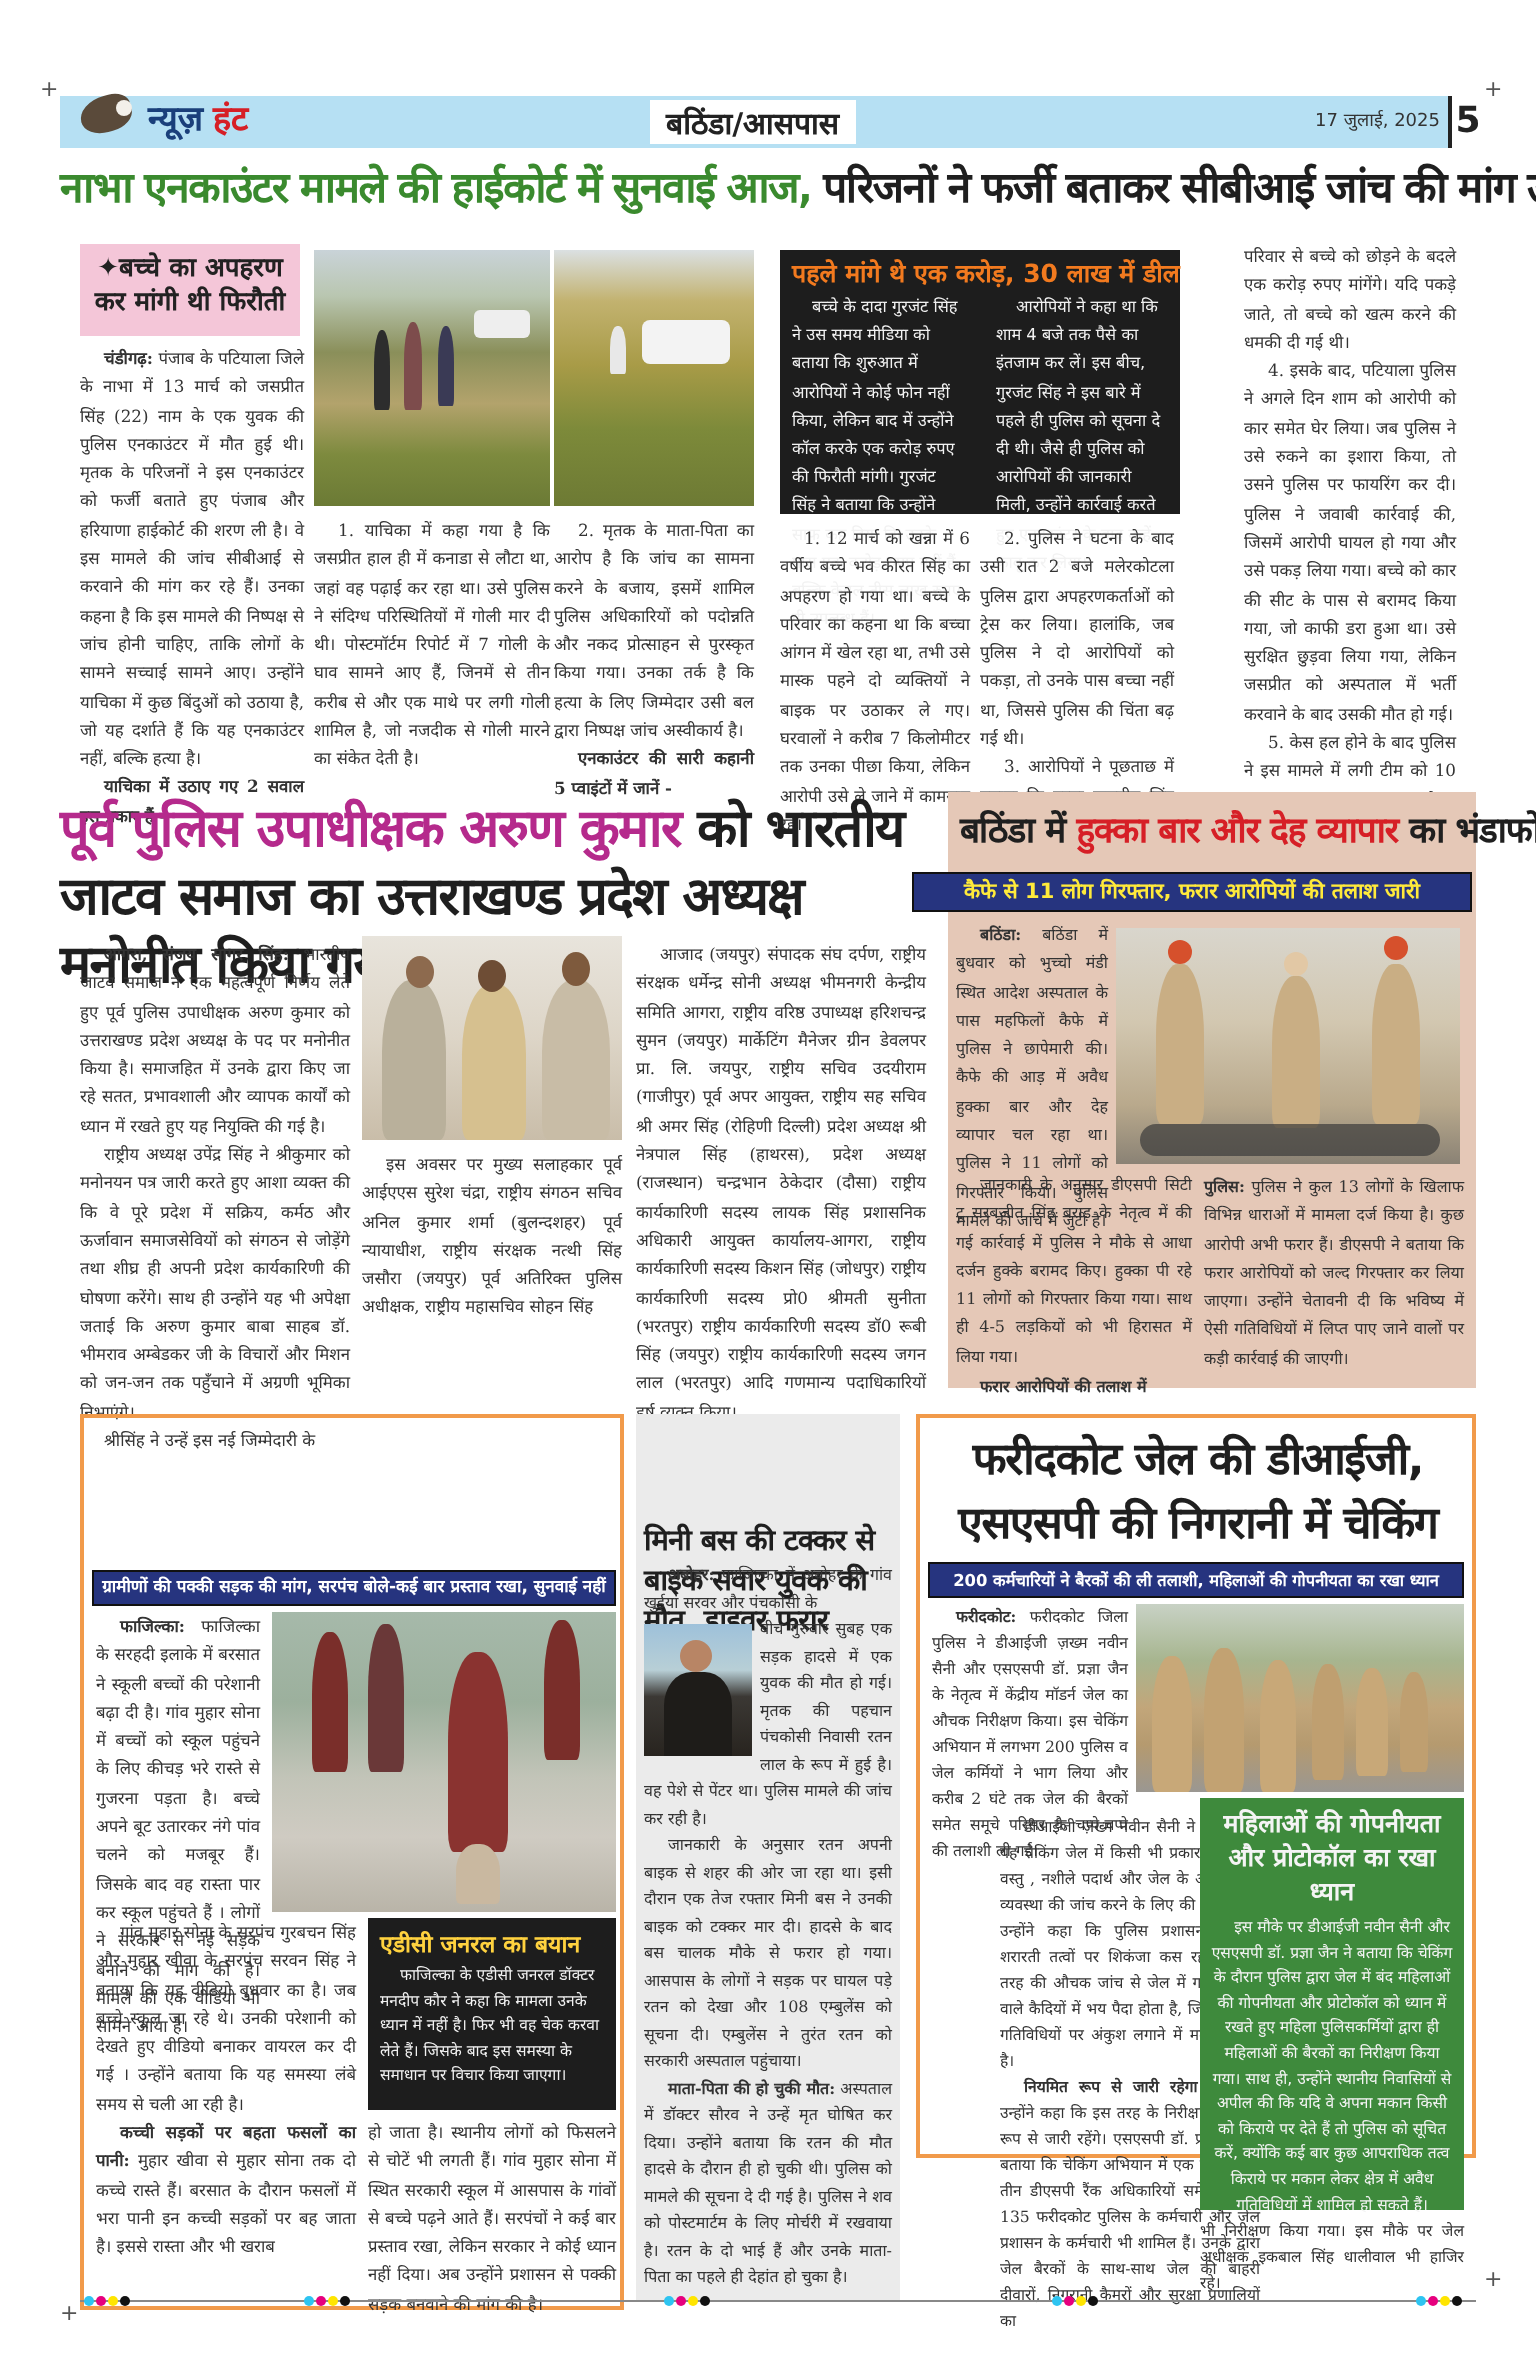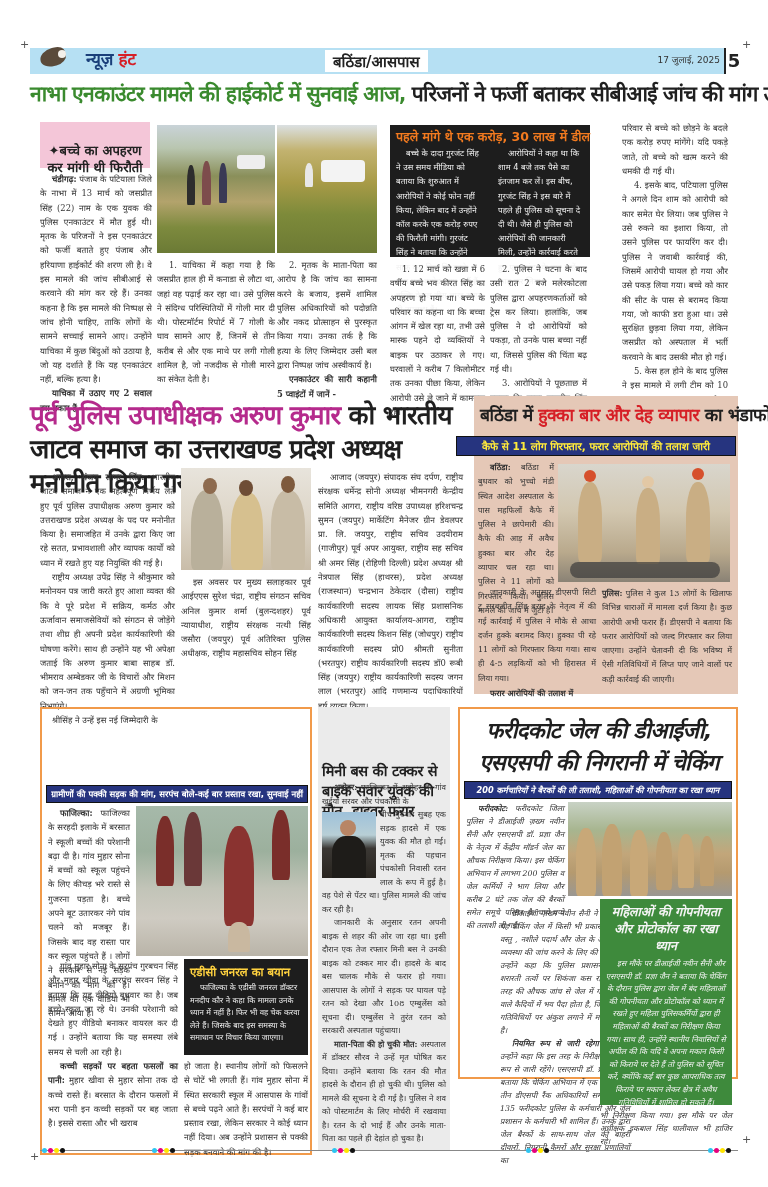--- a/index.html
+++ b/index.html
@@ -2,36 +2,36 @@
 <html><head>
 <meta charset="utf-8">
 <style>
   * { box-sizing: border-box; margin: 0; padding: 0; }
   body { width: 768px; height: 1187px; background: #fff; font-family: "DejaVu Serif", serif; color: #222; position: relative; overflow: hidden; }
   .masthead { position: absolute; left: 30px; top: 48px; width: 712px; height: 26px; background: #b6e0f3; }
   .logo { position: absolute; left: 2px; top: -6px; display: flex; align-items: center; }
   .logo .bird { width: 40px; height: 32px; position: relative; }
   .logo .bird:before { content: ""; position: absolute; left: 8px; top: 6px; width: 26px; height: 18px; background: #5a4a3a; border-radius: 60% 40% 50% 50%; transform: rotate(-15deg); }
   .logo .bird:after { content: ""; position: absolute; left: 26px; top: 8px; width: 8px; height: 8px; background: #f3f0ea; border-radius: 50%; }
-  .logo .name1 { font-family: "DejaVu Sans", sans-serif; font-weight: bold; font-size: 17px; color: #1a3f7a; margin-left: 14px; }
+  .logo .name1 { font-family: "DejaVu Sans", sans-serif; font-weight: bold; font-size: 17px; color: #1a3f7a; margin-left: 2px; }
   .logo .name2 { font-family: "DejaVu Sans", sans-serif; font-weight: bold; font-size: 17px; color: #d61f26; margin-left: 5px; }
   .section { position: absolute; left: 295px; top: 2px; background: #fff; padding: 1px 8px; font-family: "DejaVu Sans", sans-serif; font-weight: bold; font-size: 15px; color: #222; }
   .date { position: absolute; right: 22px; top: 5px; font-family: "DejaVu Sans", sans-serif; font-size: 9px; color: #333; }
   .pagenum { position: absolute; right: 0; top: 0; width: 18px; height: 26px; background: #fff; border-left: 2px solid #222; font-family: "DejaVu Sans", sans-serif; font-weight: bold; font-size: 18px; text-align: center; line-height: 26px; }
   .crop { position: absolute; font-family: "DejaVu Sans", sans-serif; font-size: 11px; color: #555; }
 
   .headline-main { position: absolute; left: 30px; top: 80px; width: 712px; font-family: "DejaVu Sans Condensed", "DejaVu Sans", sans-serif; font-weight: bold; font-size: 21px; letter-spacing: -0.6px; white-space: nowrap; line-height: 28px; }
   .green { color: #3a8a2e; }
   .dark { color: #1f1f1f; }
 
   .col-text { font-family: "DejaVu Serif", serif; font-size: 8.4px; line-height: 14.3px; text-align: justify; color: #333; }
   .col-text p { text-indent: 12px; }
   .bold { font-weight: bold; }
 
-  .pinkbox { position: absolute; left: 40px; top: 122px; width: 110px; height: 46px; background: #f4c6d8; padding: 20px 5px; font-family: "DejaVu Sans", sans-serif; font-weight: bold; font-size: 13px; line-height: 17px; text-align: center; color: #222; }
+  .pinkbox { position: absolute; left: 40px; top: 122px; width: 110px; height: 46px; background: #f4c6d8; padding: 4px 5px; font-family: "DejaVu Sans", sans-serif; font-weight: bold; font-size: 13px; line-height: 17px; text-align: center; color: #222; }
 
   .photo { position: absolute; overflow: hidden; }
   .img-field1 { background: linear-gradient(180deg, #c9d3d8 0%, #b9c6b0 18%, #8a8f5a 40%, #b3a36c 60%, #7d8a3e 80%, #6b7a35 100%); }
   .img-field2 { background: linear-gradient(180deg, #dbe0e2 0%, #c2b26f 20%, #a89b47 45%, #7d8a3a 70%, #6d7a34 100%); }
   .img-group { background: linear-gradient(180deg, #e8e4dc 0%, #ddd5c7 50%, #c9bda9 100%); }
   .img-police { background: linear-gradient(180deg, #d9d6cd 0%, #d2c7b0 40%, #b9a98c 75%, #8a8275 100%); }
   .img-kids { background: linear-gradient(180deg, #a6b9aa 0%, #9cb09d 30%, #c2c4b8 55%, #cfcbc2 75%, #b9b4a8 100%); }
   .img-man { background: linear-gradient(180deg, #9ec1da 0%, #b8cfd6 35%, #3b3834 55%, #28241f 100%); }
   .img-march { background: linear-gradient(180deg, #c8d2c5 0%, #a7b58f 30%, #c2a67a 55%, #b59a6f 75%, #9a9792 100%); }
   .person { position: absolute; border-radius: 45% 45% 10% 10%; }
@@ -210,21 +210,21 @@
     <div class="photo img-man" style="position:relative;float:left;width:54px;height:66px;margin:4px 4px 2px 0;">
       <div style="position:absolute;left:18px;top:8px;width:16px;height:16px;background:#b88565;border-radius:50%;"></div>
       <div style="position:absolute;left:10px;top:24px;width:34px;height:42px;background:#1e1c19;border-radius:40% 40% 0 0;"></div>
     </div>
     <p style="text-indent:0">बीच गुरुवार सुबह एक सड़क हादसे में एक युवक की मौत हो गई। मृतक की पहचान पंचकोसी निवासी रतन लाल के रूप में हुई है। वह पेशे से पेंटर था। पुलिस मामले की जांच कर रही है।</p>
     <p>जानकारी के अनुसार रतन अपनी बाइक से शहर की ओर जा रहा था। इसी दौरान एक तेज रफ्तार मिनी बस ने उनकी बाइक को टक्कर मार दी। हादसे के बाद बस चालक मौके से फरार हो गया। आसपास के लोगों ने सड़क पर घायल पड़े रतन को देखा और 108 एम्बुलेंस को सूचना दी। एम्बुलेंस ने तुरंत रतन को सरकारी अस्पताल पहुंचाया।</p>
     <p><span class="bold">माता-पिता की हो चुकी मौत:</span><span> अस्पताल में डॉक्टर सौरव ने उन्हें मृत घोषित कर दिया। उन्होंने बताया कि रतन की मौत हादसे के दौरान ही हो चुकी थी। पुलिस को मामले की सूचना दे दी गई है। पुलिस ने शव को पोस्टमार्टम के लिए मोर्चरी में रखवाया है। रतन के दो भाई हैं और उनके माता-पिता का पहले ही देहांत हो चुका है।</span></p>
   </div>
 </div>
 
-<div class="orangebox" style="left:458px;top:707px;width:280px;height:372px;font-style:italic;">
+<div class="orangebox" style="left:458px;top:707px;width:280px;height:372px;">
   <div class="h-big" style="position:absolute;left:4px;top:6px;width:270px;font-size:22px;line-height:32px;">फरीदकोट जेल की डीआईजी, एसएसपी की निगरानी में चेकिंग</div>
   <div class="bluebar" style="left:4px;top:72px;width:268px;height:18px;font-size:8.2px;line-height:16px;color:#fff;">200 कर्मचारियों ने बैरकों की ली तलाशी, महिलाओं की गोपनीयता का रखा ध्यान</div>
   <div class="col-text" style="position:absolute;left:6px;top:93px;width:98px;font-size:7.8px;line-height:13px;">
     <p><span class="bold">फरीदकोट:</span><span> फरीदकोट जिला पुलिस ने डीआईजी ज़ख्म नवीन सैनी और एसएसपी डॉ. प्रज्ञा जैन के नेतृत्व में केंद्रीय मॉडर्न जेल का औचक निरीक्षण किया। इस चेकिंग अभियान में लगभग 200 पुलिस व जेल कर्मियों ने भाग लिया और करीब 2 घंटे तक जेल की बैरकों समेत समूचे परिसर के चप्पे-चप्पे की तलाशी ली गई।</span></p>
   </div>
   <div class="photo img-march" style="left:108px;top:93px;width:164px;height:94px;">
     <div class="person" style="left:8px;top:26px;width:20px;height:68px;background:#c8a878;"></div>
     <div class="person" style="left:34px;top:22px;width:20px;height:72px;background:#c2a272;"></div>
     <div class="person" style="left:62px;top:28px;width:18px;height:66px;background:#c8a878;"></div>
     <div class="person" style="left:88px;top:30px;width:16px;height:58px;background:#bf9f70;"></div>

